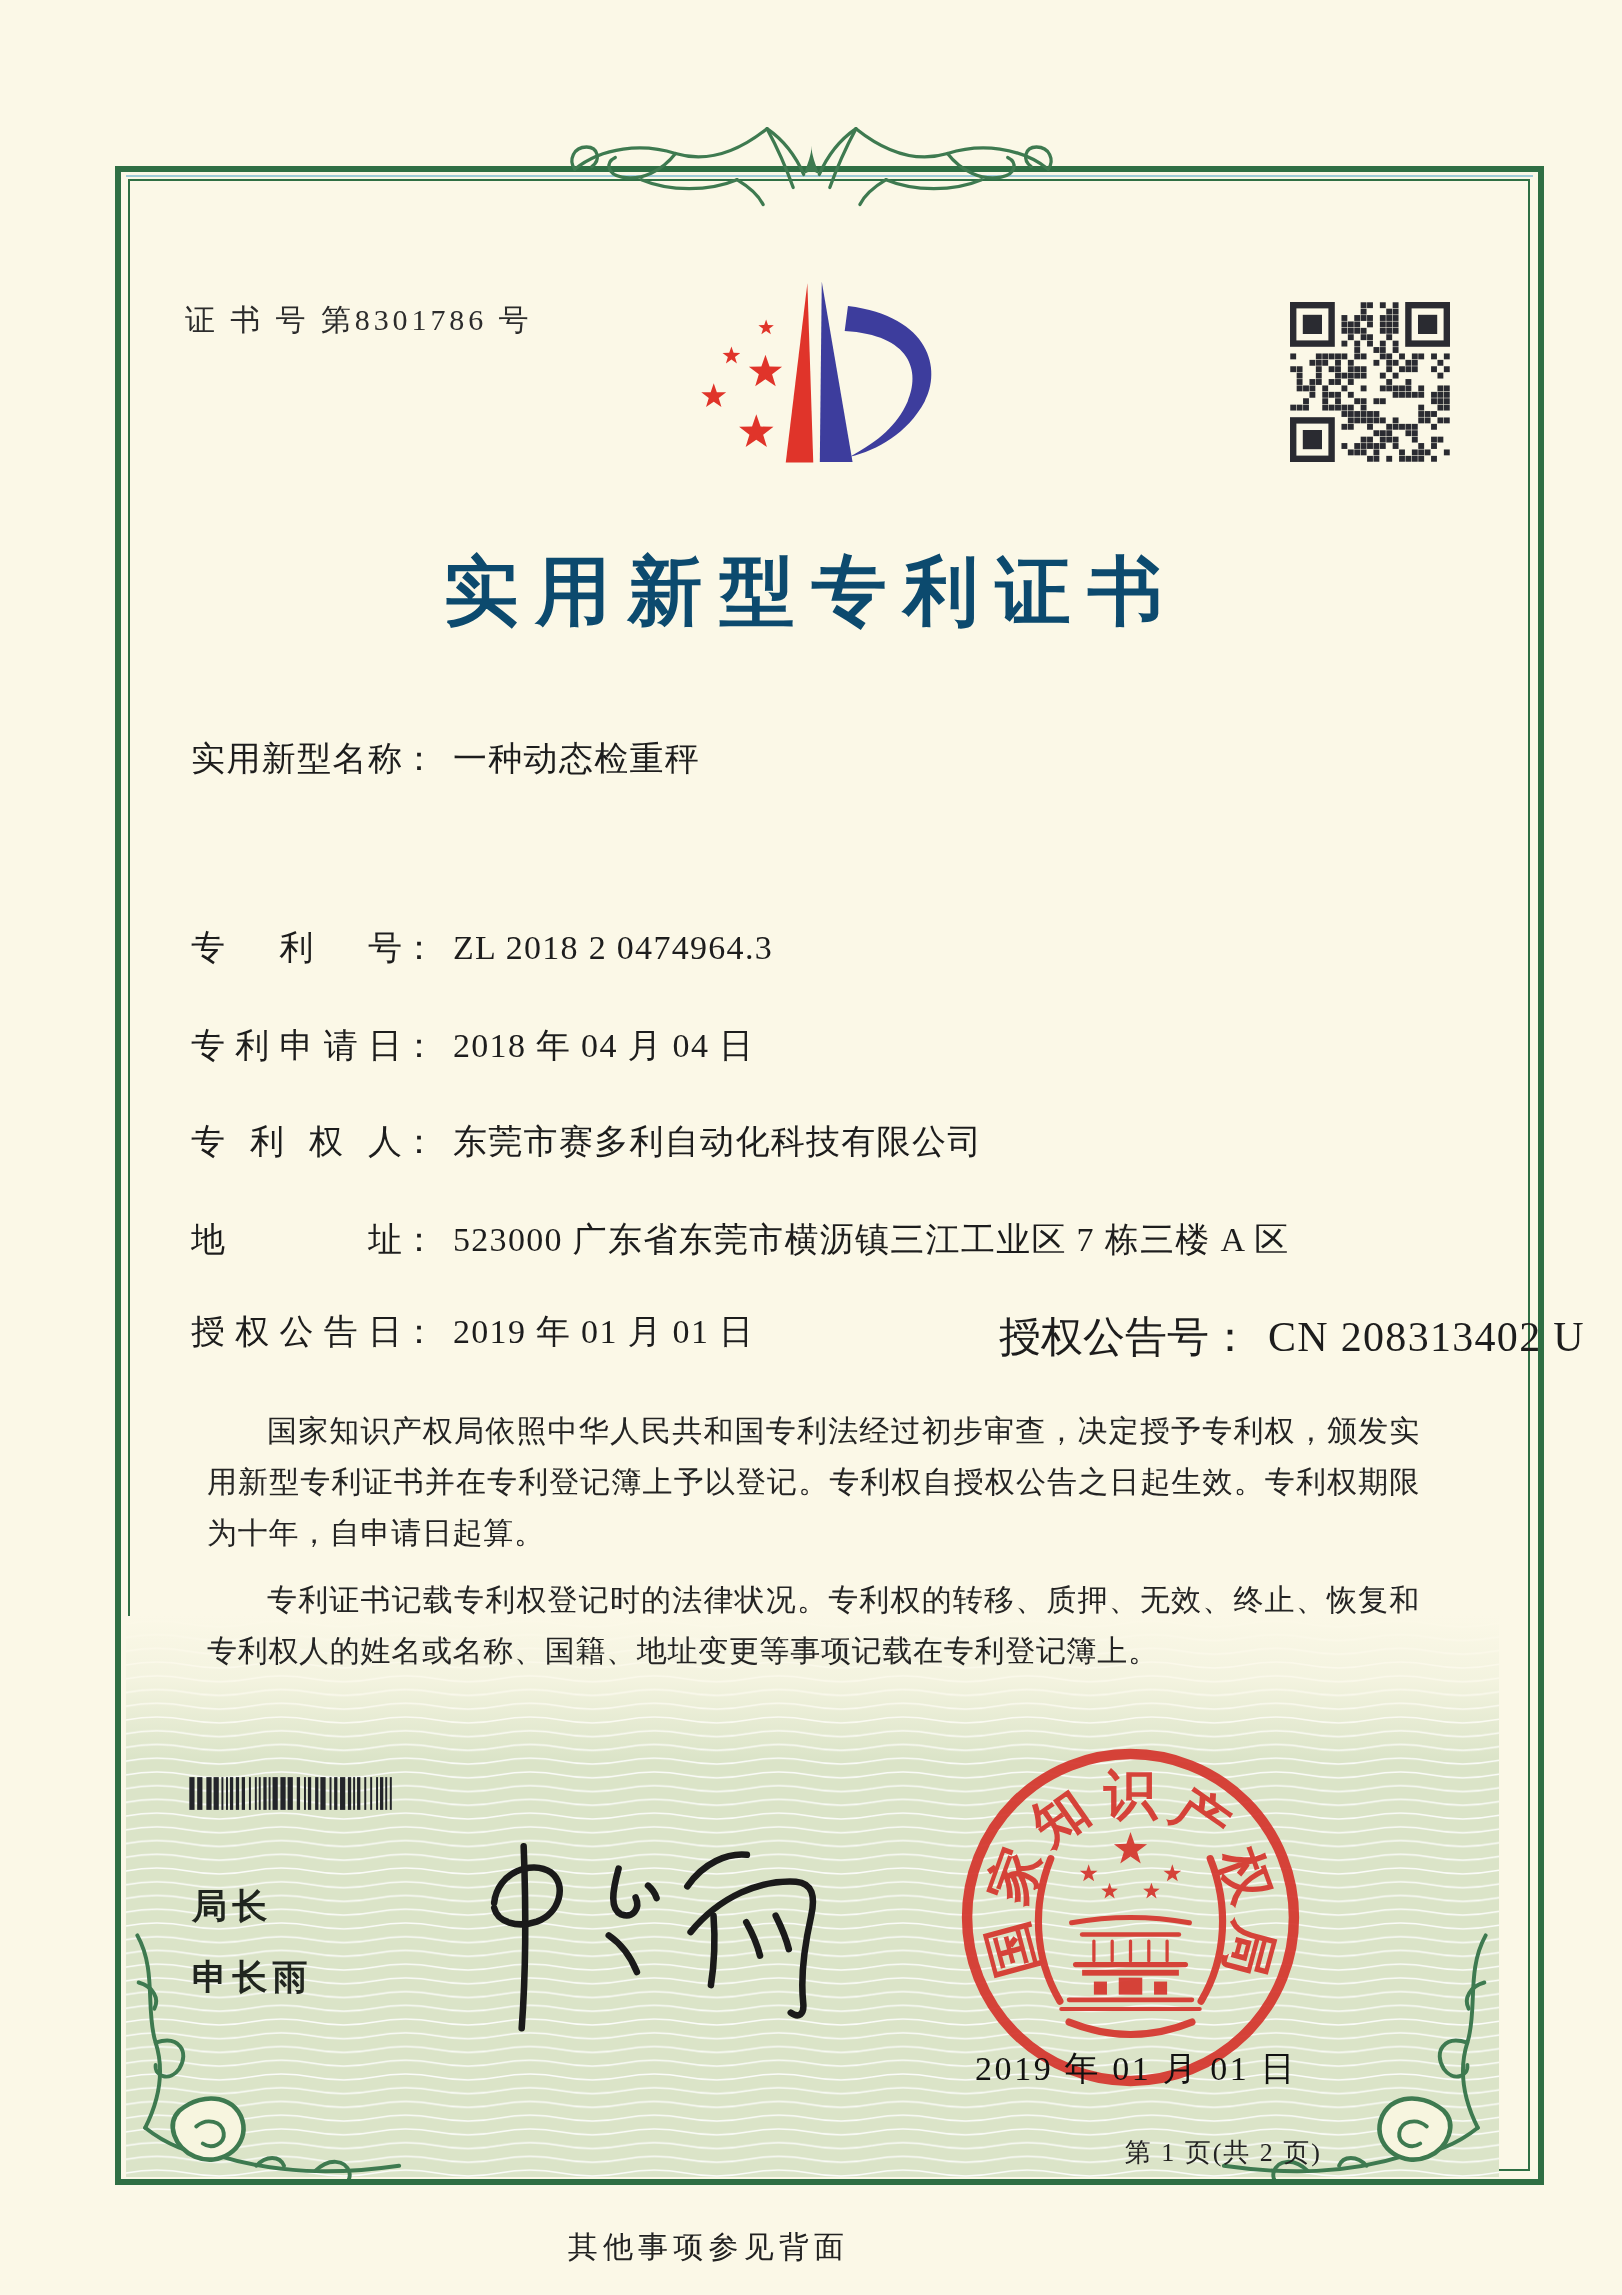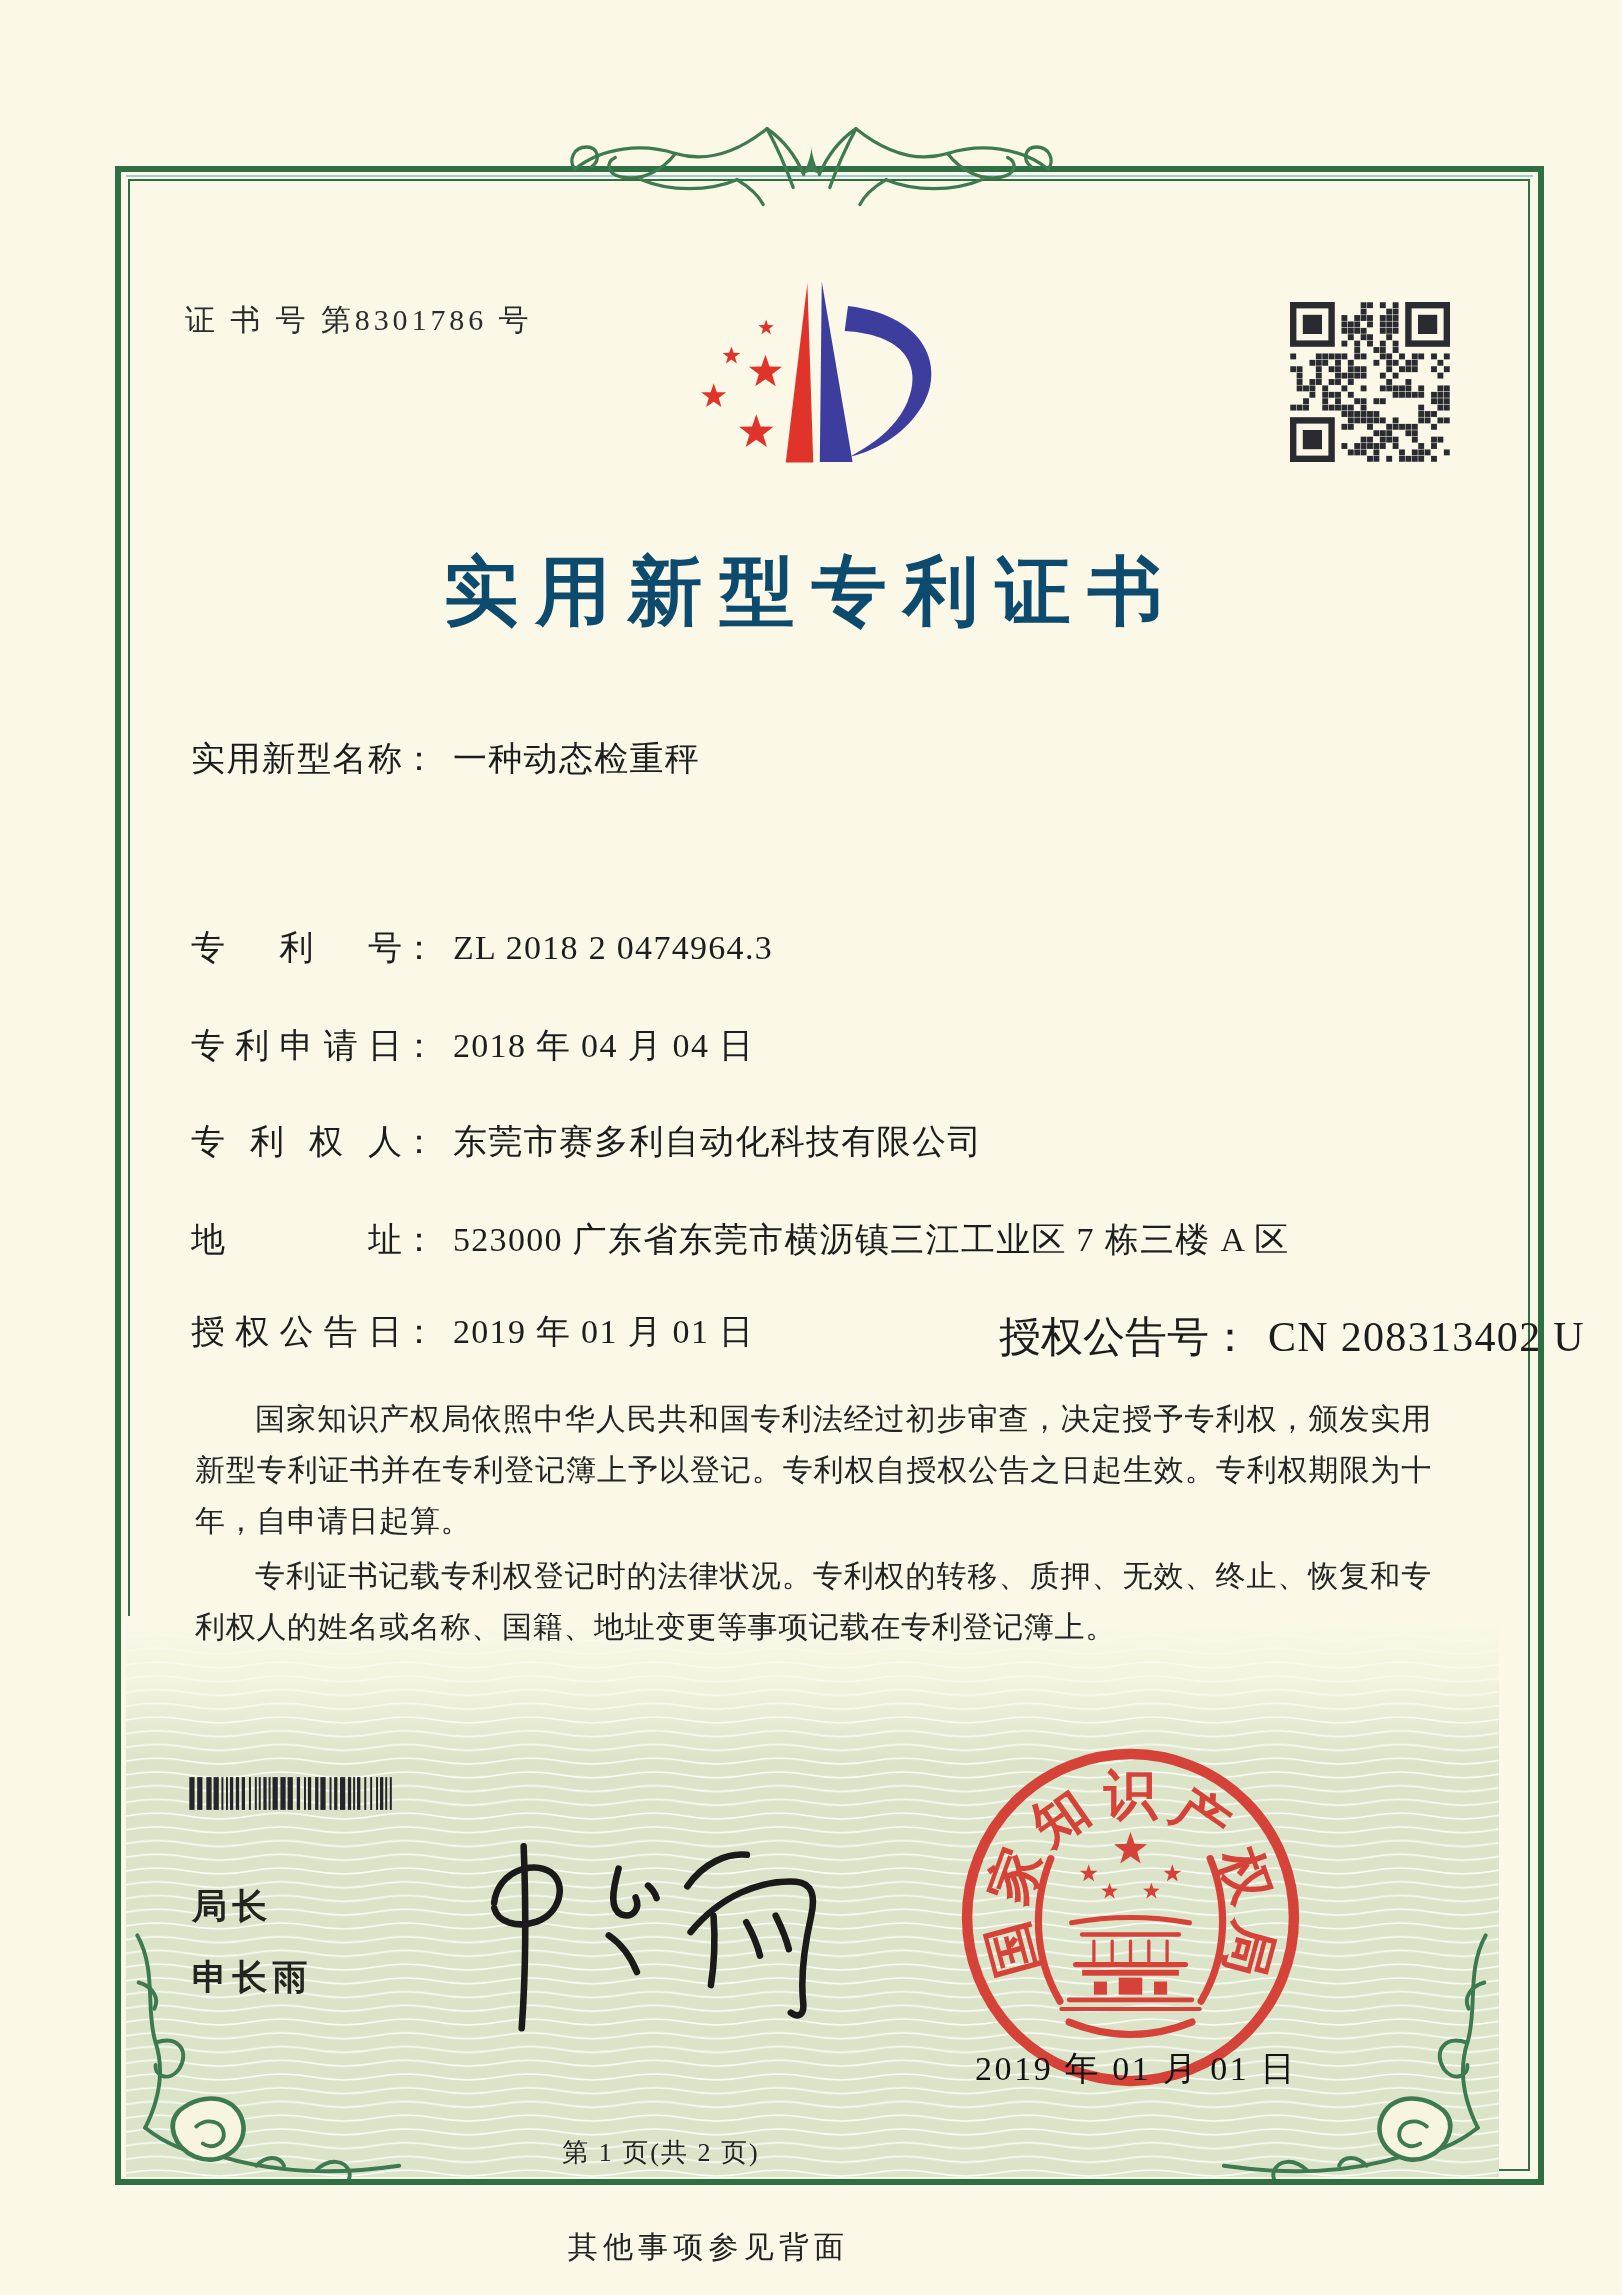--- a/index.html
+++ b/index.html
@@ -48,29 +48,29 @@
     vertical-align:bottom;
   }
   .field-colon{display:inline-block;}
   .field-value{display:inline-block;margin-left:17px;letter-spacing:1.3px;}
   .grant-right{position:absolute;left:808px;top:0;font-size:42px;white-space:nowrap;text-align:right;}
   .body-text{
     position:absolute;left:191px;top:1389px;width:1245px;
     font-size:30px;line-height:51px;color:#242424;
     text-align:justify;letter-spacing:0.7px;
   }
-  .body-text p{margin:4px;text-indent:2em;}
+  .body-text p{margin:16px;text-indent:2em;}
   .signer-title{position:absolute;left:192px;top:1883px;font-size:35px;font-weight:bold;color:#20251f;letter-spacing:5.2px;}
   .signer-name{position:absolute;left:192px;top:1954px;font-size:35px;font-weight:bold;color:#20251f;letter-spacing:5.2px;text-align:right;}
   .seal-date{
     position:absolute;left:933px;top:2046px;width:406px;text-align:center;
     font-size:34px;color:#111;letter-spacing:2.6px;z-index:6;
   }
   .page-info{
-    position:absolute;left:0;top:2135px;width:1322px;text-align:center;
+    position:absolute;left:0;top:2135px;width:1322px;text-align:right;
     font-size:26px;color:#222;letter-spacing:2px;
   }
   .back-note{
     position:absolute;left:0;top:2227px;width:1417px;text-align:center;
     font-size:30px;color:#222;letter-spacing:5.2px;
   }
   
   .logo{position:absolute;left:681px;top:272px;width:275px;height:203px;}
   .qr{position:absolute;left:1290px;top:302px;width:160px;height:160px;}
   .barcode{position:absolute;left:188px;top:1777px;width:211px;height:33px;}

